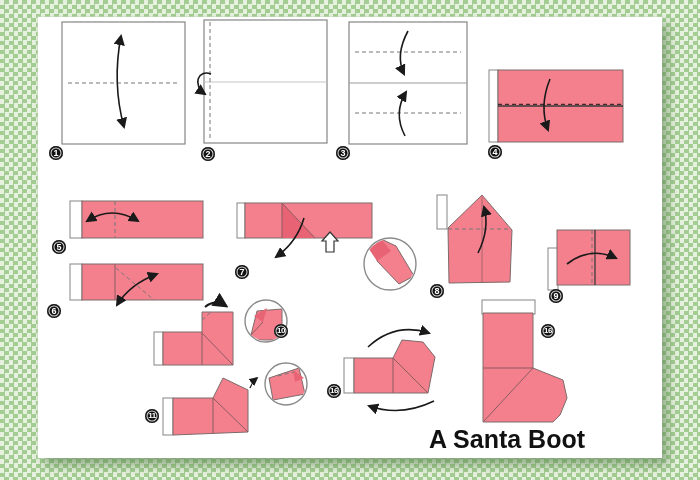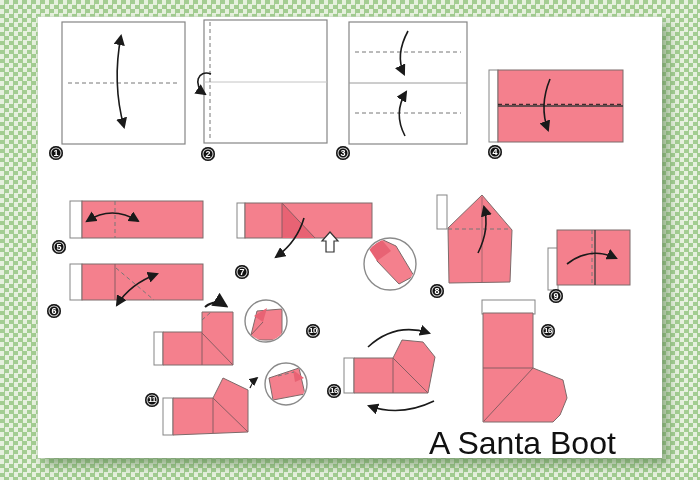--- a/index.html
+++ b/index.html
@@ -19,21 +19,21 @@
   .badge {
     position: absolute; width: 14px; height: 14px; border-radius: 50%;
     background: var(--badge-black, #111); color: #fff;
     font-size: 9px; font-weight: bold; line-height: 1;
     display: flex; align-items: center; justify-content: center;
     box-shadow: inset 0 0 0 1.5px var(--badge-black,#111), inset 0 0 0 2.5px rgba(255,255,255,.85);
   }
   .badge.two { font-size: 8px; letter-spacing: -0.5px; }
   .title {
     position: absolute; left: 391px; top: 408px; width: 210px;
-    font-size: 32px; font-weight: normal; color: var(--title-color, #111);
+    font-size: 25px; font-weight: bold; color: var(--title-color, #111);
     white-space: nowrap;
   }
   
   .paper { fill: #fff; stroke: var(--outline-gray, #888); stroke-width: 1.2; }
   .strip { fill: #fff; stroke: var(--outline-gray, #888); stroke-width: 1; }
   .pink  { fill: var(--paper-pink, #f4808d); stroke: #7d6a6a; stroke-width: 1; }
   .pinkdark { fill: var(--paper-pink-dark, #e86374); stroke: none; }
   .dash  { stroke: #777; stroke-width: 1; stroke-dasharray: 4 3; fill: none; }
   .faint { stroke: #c4c4c4; stroke-width: 1; fill: none; }
   .mid   { stroke: #9a9a9a; stroke-width: 1; fill: none; }
@@ -200,19 +200,19 @@
 
   <div class="badge" style="left:11px;top:129px">1</div>
   <div class="badge" style="left:163px;top:130px">2</div>
   <div class="badge" style="left:298px;top:129px">3</div>
   <div class="badge" style="left:450px;top:128px">4</div>
   <div class="badge" style="left:14px;top:223px">5</div>
   <div class="badge" style="left:9px;top:287px">6</div>
   <div class="badge" style="left:197px;top:248px">7</div>
   <div class="badge" style="left:392px;top:267px">8</div>
   <div class="badge" style="left:511px;top:272px">9</div>
-  <div class="badge two" style="left:268px;top:307px">10</div>
-  <div class="badge two" style="left:107px;top:376px">11</div>
+  <div class="badge two" style="left:236px;top:307px">10</div>
+  <div class="badge two" style="left:107px;top:392px">11</div>
   <div class="badge two" style="left:289px;top:367px">16</div>
   <div class="badge two" style="left:503px;top:307px">16</div>
 
   <div class="title">A Santa Boot</div>
 </div>
 
 </body></html>

